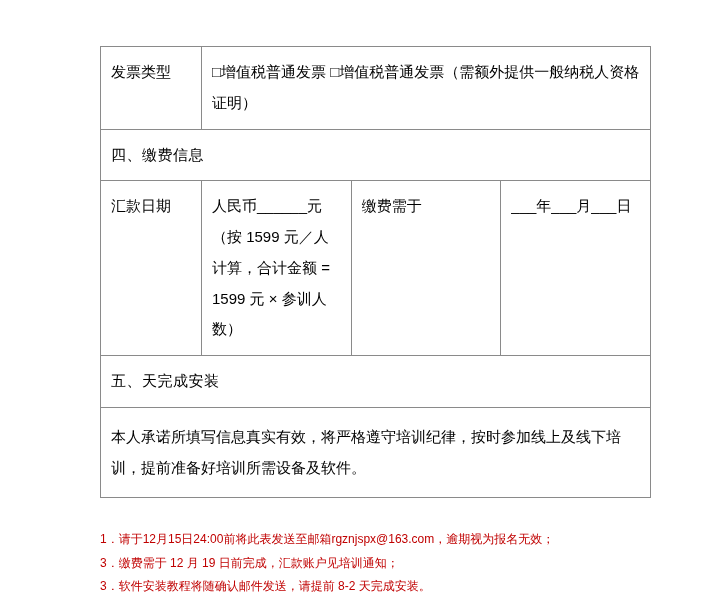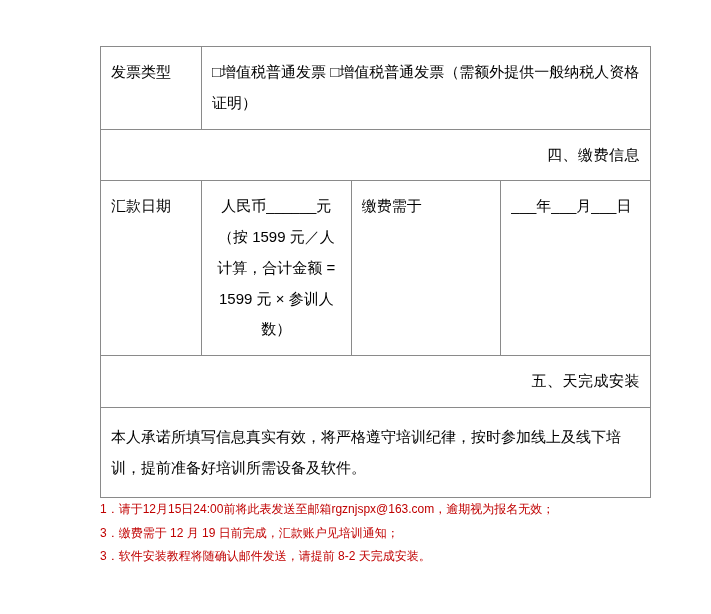--- a/index.html
+++ b/index.html
@@ -32,42 +32,41 @@
     font-size: 15px;
     line-height: 2.05;
     vertical-align: top;
     word-break: break-word;
   }
   td.label {
     width: 80px;
     white-space: nowrap;
   }
   td.center {
-    text-align: right;
+    text-align: left;
     vertical-align: middle;
   }
   td.mid {
     vertical-align: middle;
   }
   .section-title {
     font-size: 12.5px;
     letter-spacing: 0.5px;
   }
   .amount-cell {
     line-height: 2.2;
-    text-align: center;
   }
   .declare {
     line-height: 2.4;
     padding-top: 14px !important;
     padding-bottom: 14px !important;
     margin-top: 16px;
   }
   .notes {
-    margin-top: 0;
+    margin-top: 30px;
     color: #c00000;
     font-size: 12px;
     line-height: 1.95;
   }
   .notes div {
     white-space: nowrap;
   }
 </style>
 </head>
 <body>

